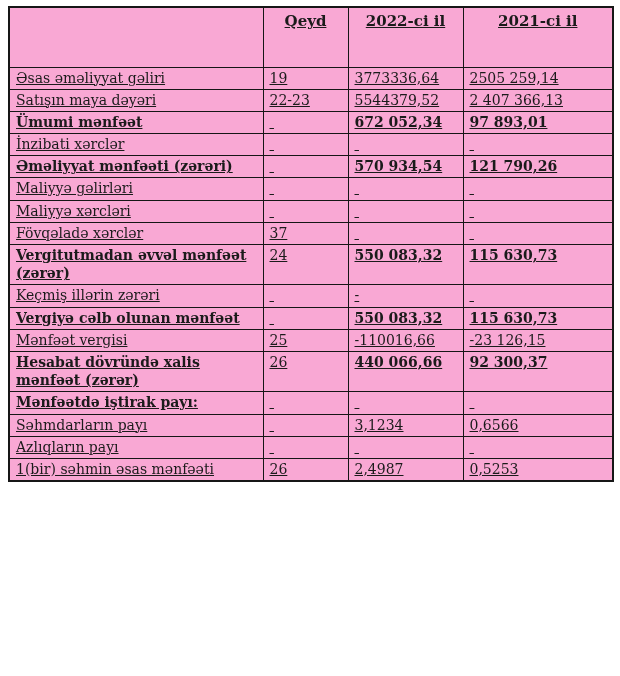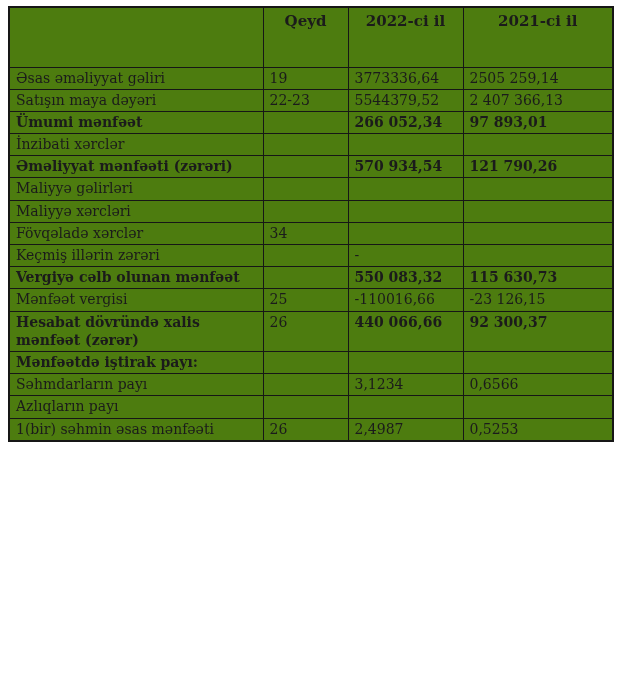--- a/index.html
+++ b/index.html
@@ -15,22 +15,23 @@
     box-sizing: border-box;
     overflow: hidden;
   }
   .page {
     padding: 6px 7px 6px 8px;
   }
   table.fin-table {
     border-collapse: collapse;
     table-layout: fixed;
     width: 604px;
-    background: #4d7c0f;
+    background: #f9a8d4;
     border: 2px solid #161616;
+    text-decoration: underline;
   }
   table.fin-table th,
   table.fin-table td {
     border: 1px solid #161616;
     vertical-align: top;
     overflow: hidden;
   }
   table.fin-table th {
     font-weight: bold;
     font-size: 15px;
@@ -84,21 +85,21 @@
         </tr>
         <tr>
           <td>Satışın maya dəyəri</td>
           <td>22-23</td>
           <td>5544379,52</td>
           <td>2 407 366,13</td>
         </tr>
         <tr class="bold">
           <td>Ümumi mənfəət</td>
           <td>&nbsp;</td>
-          <td>266 052,34</td>
+          <td>672 052,34</td>
           <td>97 893,01</td>
         </tr>
         <tr>
           <td>İnzibati xərclər</td>
           <td>&nbsp;</td>
           <td>&nbsp;</td>
           <td>&nbsp;</td>
         </tr>
         <tr class="bold">
           <td>Əməliyyat mənfəəti (zərəri)</td>
@@ -113,23 +114,29 @@
           <td>&nbsp;</td>
         </tr>
         <tr>
           <td>Maliyyə xərcləri</td>
           <td>&nbsp;</td>
           <td>&nbsp;</td>
           <td>&nbsp;</td>
         </tr>
         <tr>
           <td>Fövqəladə xərclər</td>
-          <td>34</td>
+          <td>37</td>
           <td>&nbsp;</td>
           <td>&nbsp;</td>
+        </tr>
+        <tr class="bold">
+          <td>Vergitutmadan əvvəl mənfəət (zərər)</td>
+          <td>24</td>
+          <td>550 083,32</td>
+          <td>115 630,73</td>
         </tr>
         <tr>
           <td>Keçmiş illərin zərəri</td>
           <td>&nbsp;</td>
           <td>-</td>
           <td>&nbsp;</td>
         </tr>
         <tr class="bold">
           <td>Vergiyə cəlb olunan mənfəət</td>
           <td>&nbsp;</td>

